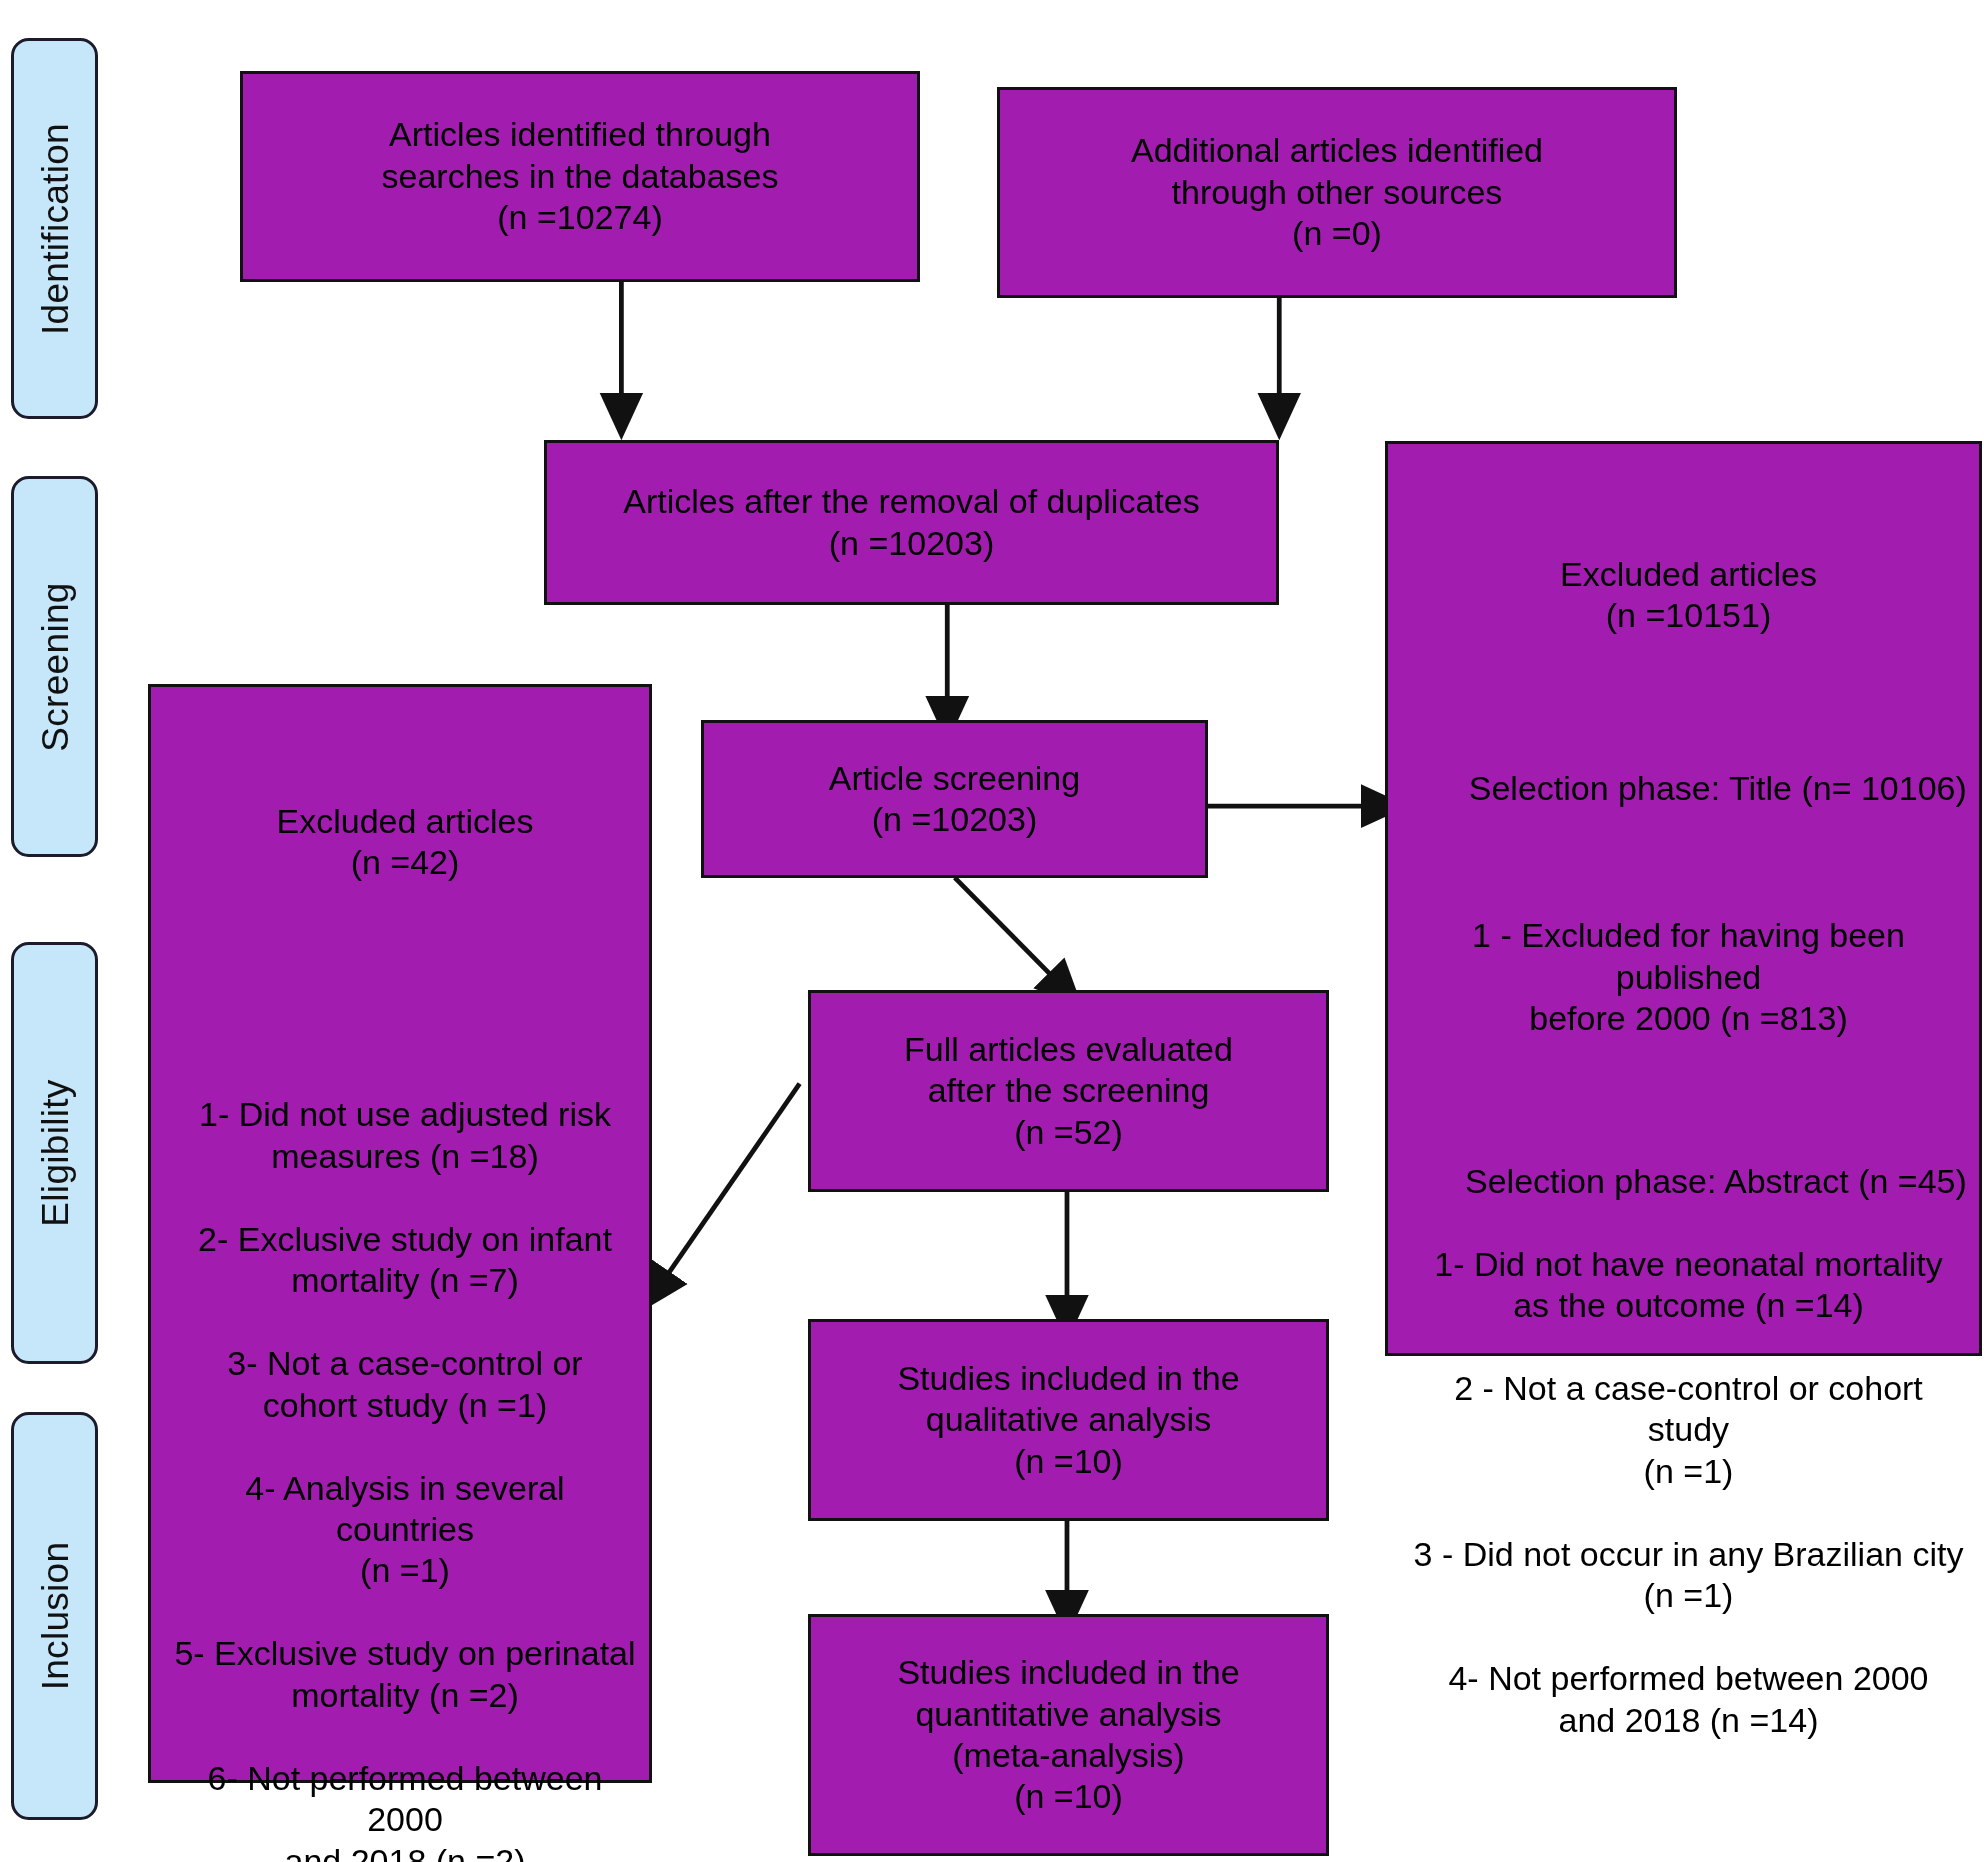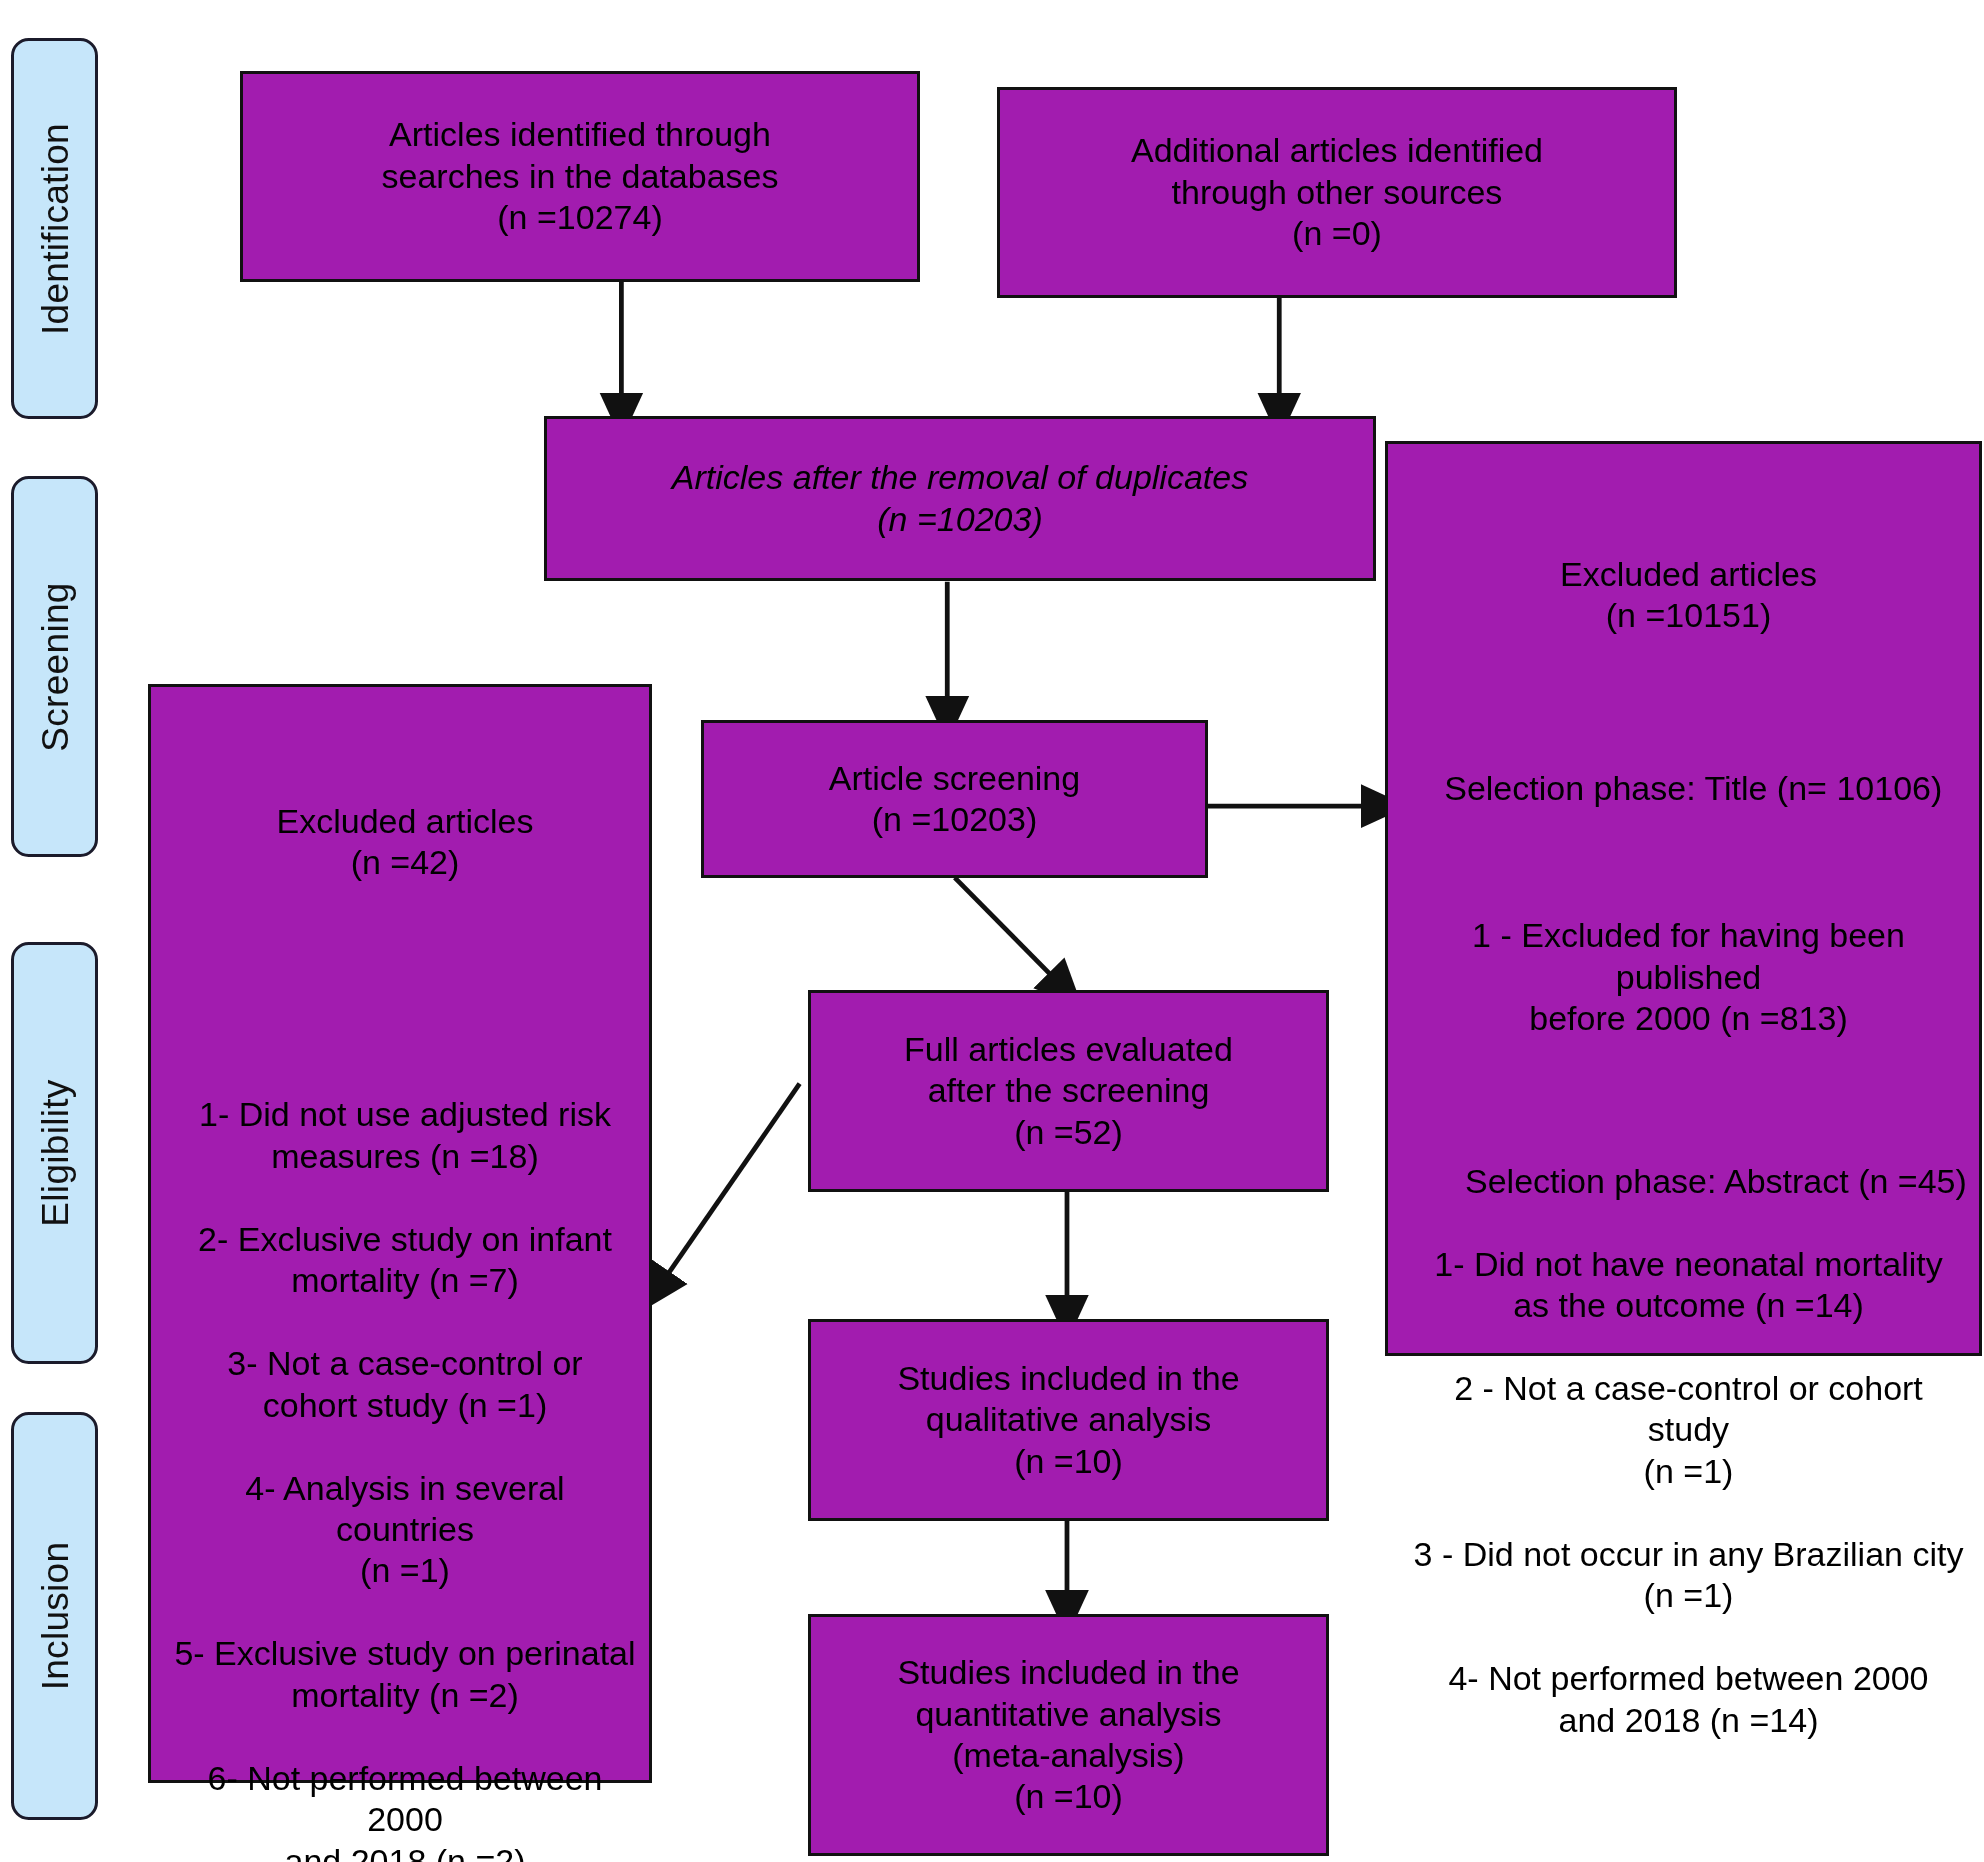--- a/index.html
+++ b/index.html
@@ -146,32 +146,32 @@
 searches in the databases
 (n =10274)</div>
   </div>
 
   <div class="node" style="left:997px; top:87px; width:680px; height:211px;">
     <div class="node-text">Additional articles identified
 through other sources
 (n =0)</div>
   </div>
 
-  <div class="node" style="left:544px; top:416px; width:832px; height:165px;font-style:italic;">
+  <div class="node" style="left:544px; top:440px; width:735px; height:165px;">
     <div class="node-text">Articles after the removal of duplicates
 (n =10203)</div>
   </div>
 
   <div class="node list" style="left:1385px; top:441px; width:597px; height:915px; padding-top:27px;">
     <div class="node-text">
       <div class="list-block">
         <div class="list-head">Excluded articles
 (n =10151)</div>
         <div class="gap-lg"></div>
-        <div class="list-sub" style="text-align:center; padding-left:9.5px;">Selection phase: Title (n= 10106)</div>
+        <div class="list-sub" style="text-align:right; padding-left:9.5px;">Selection phase: Title (n= 10106)</div>
         <div class="gap-sm"></div>
         <div class="list-item">1 - Excluded for having been published
 before 2000 (n =813)</div>
         <div class="gap-md"></div>
         <div class="list-sub" style="text-align:right; padding-left:15px;">Selection phase: Abstract (n =45)</div>
         <div class="list-item">1- Did not have neonatal mortality
 as the outcome (n =14)</div>
         <div class="list-item">2 - Not a case-control or cohort study
 (n =1)</div>
         <div class="list-item">3 - Did not occur in any Brazilian city

